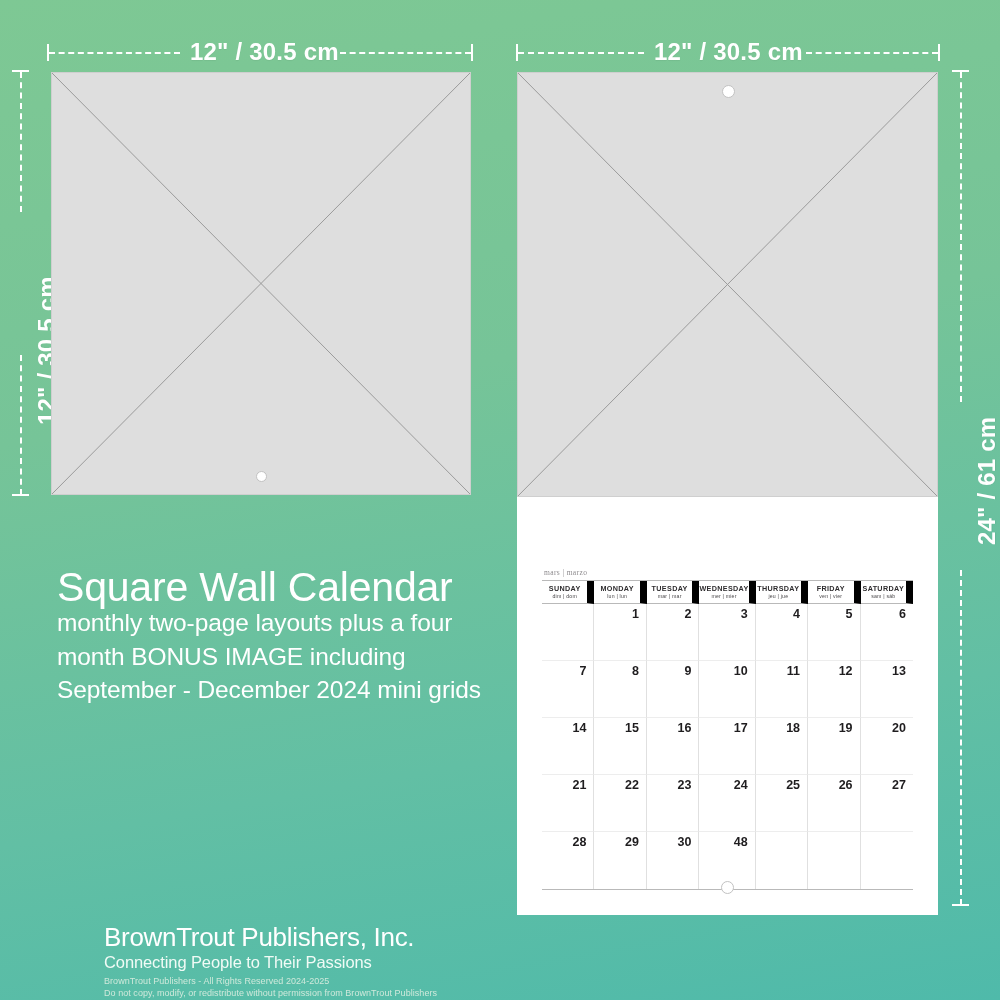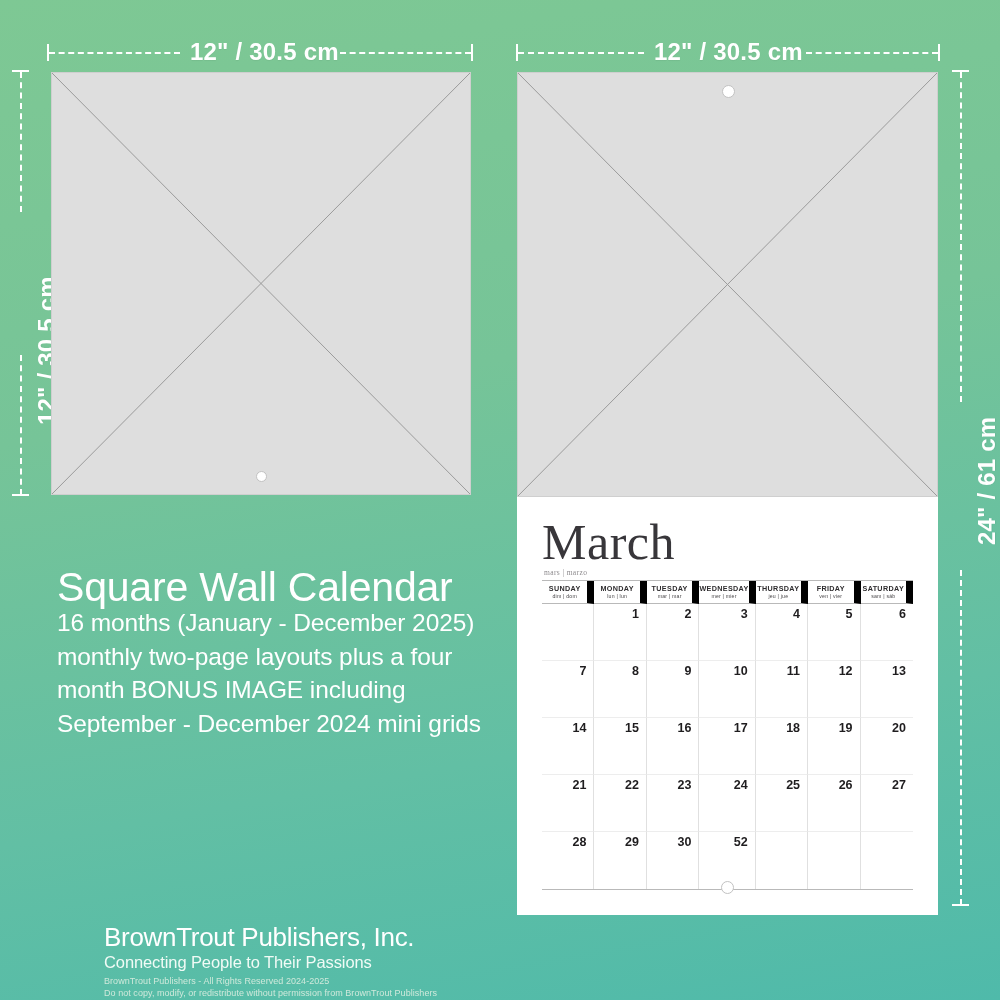--- a/index.html
+++ b/index.html
@@ -256,21 +256,20 @@
   <div class="panel-img" style="left:517px; top:72px; width:421px; height:425px;">
     <svg class="xline" viewBox="0 0 421 425" preserveAspectRatio="none">
       <line x1="0" y1="0" x2="421" y2="425" stroke="#9a9a9a" stroke-width="1"></line>
       <line x1="421" y1="0" x2="0" y2="425" stroke="#9a9a9a" stroke-width="1"></line>
     </svg>
     <div class="hole" style="left:204px; top:12px;"></div>
   </div>
 
   <div class="cal-page" style="left:517px; top:497px; width:421px; height:418px;">
 
-    <div class="cal-month" style="left:25px; top:20px;">March</div>
     <div class="cal-month-sub" style="left:27px; top:71px;">mars | marzo</div>
 
     <div class="cal-grid" id="calGrid" style="left:25px; top:83px; width:371px;">
         <div class="dow">
           <span class="dow-en">SUNDAY</span>
           <span class="dow-xx">dim | dom</span>
         </div>
         <div class="dow">
           <span class="dow-en">MONDAY</span>
           <span class="dow-xx">lun | lun</span>
@@ -380,34 +379,33 @@
         <div class="daycell row-last">
           <span class="daynum">28</span>
         </div>
         <div class="daycell row-last">
           <span class="daynum">29</span>
         </div>
         <div class="daycell row-last">
           <span class="daynum">30</span>
         </div>
         <div class="daycell row-last">
-          <span class="daynum">52</span>
+          <span class="daynum">48</span>
         </div>
         <div class="daycell row-last"></div>
         <div class="daycell row-last"></div>
         <div class="daycell col-last row-last"></div>
       </div>
 
     <div class="hole" style="left:204px; top:384px;"></div>
   </div>
 
   <div class="headline" style="left:57px; top:540px;margin-top:24px;">Square Wall Calendar</div>
 
   <div class="bullets" id="bullets" style="left:57px; top:606px; width:450px;">
-      <div>16 months (January - December 2025)</div>
       <div>monthly two-page layouts plus a four</div>
       <div>month BONUS IMAGE including</div>
       <div>September - December 2024 mini grids</div>
     </div>
 
   <div class="footer">
 
 
     <div class="pub-name">BrownTrout Publishers, Inc.</div>
     <div class="pub-tag">Connecting People to Their Passions</div>

